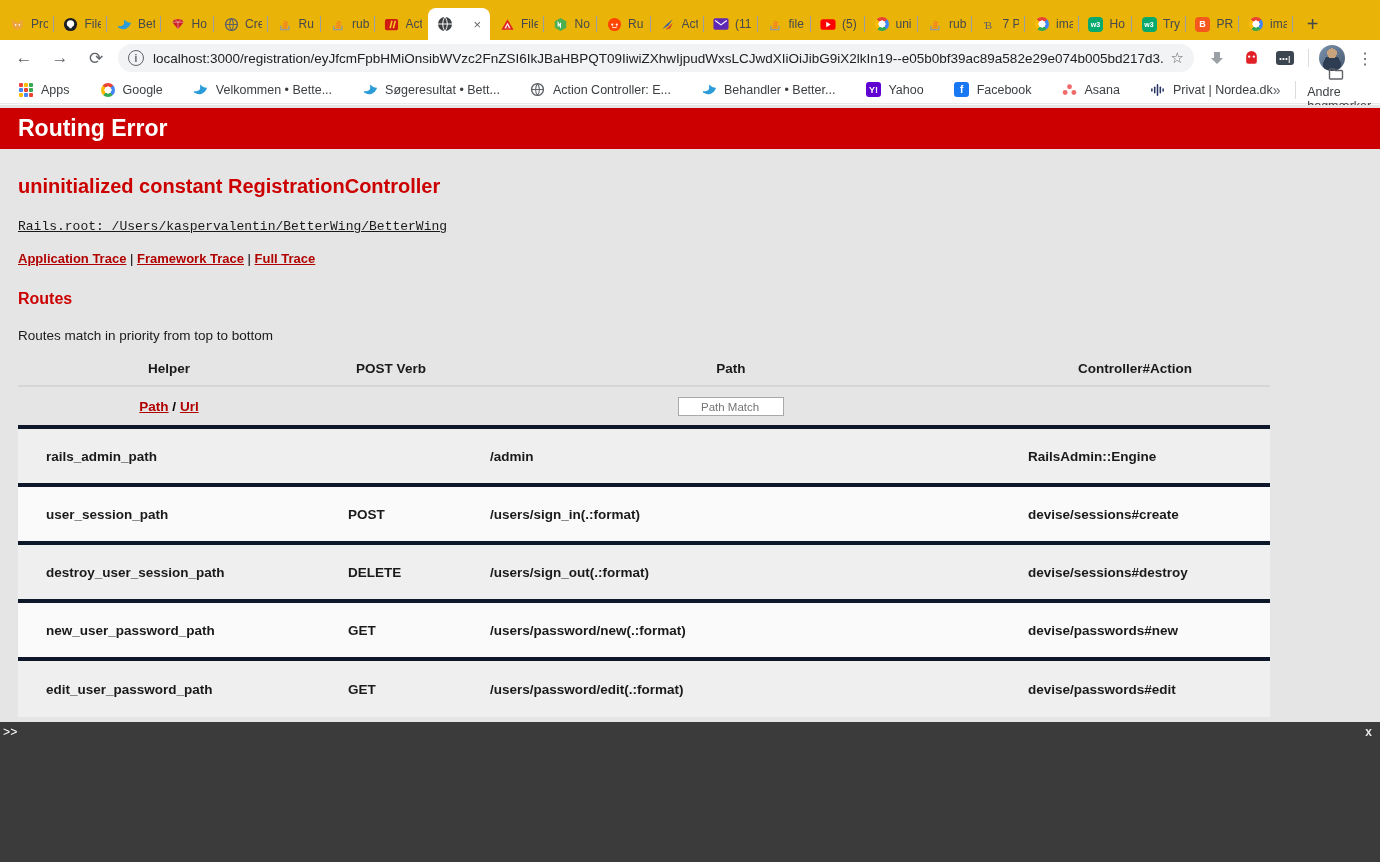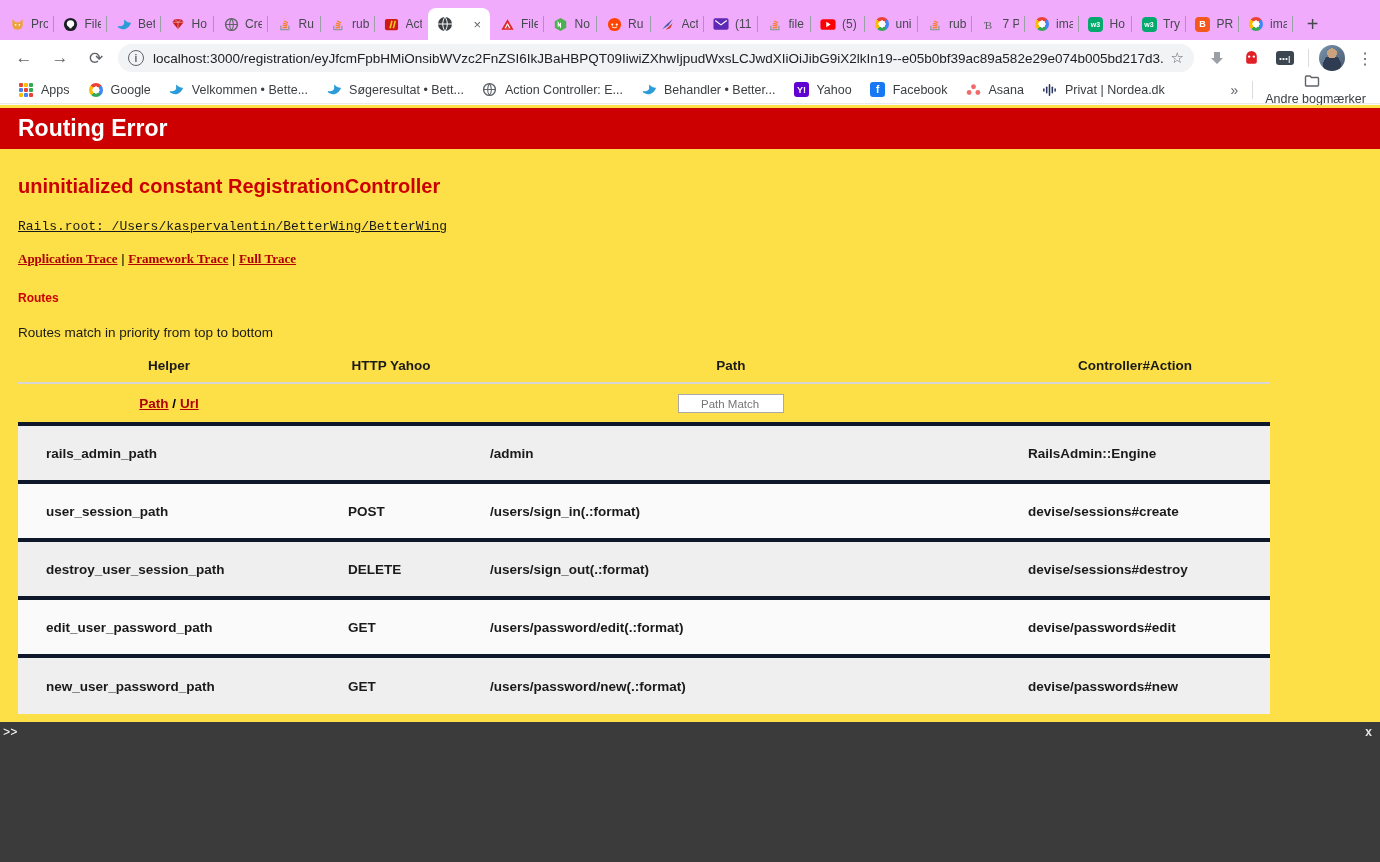--- a/index.html
+++ b/index.html
@@ -1,20 +1,20 @@
 <!DOCTYPE html>
 <html><head>
 <meta charset="utf-8">
 <style>
   * { margin:0; padding:0; box-sizing:border-box; }
   html,body { width:1380px; height:862px; overflow:hidden; }
   body { font-family:"Liberation Sans", sans-serif; background:#fafafa; position:relative; }
 
   
-  .tabstrip { position:absolute; left:0; top:0; width:1380px; height:40px; background:#f0abfc; display:flex; align-items:flex-end; }
+  .tabstrip { position:absolute; left:0; top:0; width:1380px; height:40px; background:#eab308; display:flex; align-items:flex-end; }
   .tab { height:32px; display:flex; align-items:center; padding:0 6px 0 9px; font-size:12px; color:#45494d; position:relative; cursor:pointer; }
   .tab.inactive { width:53.5px; }
   .tab.inactive:not(.nodiv)::after { content:""; position:absolute; right:0; top:8px; height:16px; width:1px; background:#9aa0a6; }
   .tab.active { width:62px; background:#fff; border-radius:8px 8px 0 0; }
   .tab .favicon { width:16px; height:16px; flex:0 0 16px; display:inline-flex; align-items:center; justify-content:center; }
   .tab .tlabel { margin-left:6px; white-space:nowrap; overflow:hidden; max-width:24px; }
   .tab .tclose { margin-left:auto; font-size:13px; color:#5f6368; padding:0 3px; }
   .newtab { width:28px; height:28px; margin:0 0 2px 6px; font-size:20px; color:#45494d; display:flex; align-items:center; justify-content:center; border-radius:50%; cursor:pointer; }
 
   
@@ -36,27 +36,27 @@
   .bookmarks { position:absolute; left:0; top:76px; width:1380px; height:28px; background:#fff; display:flex; align-items:center; border-bottom:1px solid #e8eaed; }
   .bm { display:flex; align-items:center; margin-left:18px; font-size:12.5px; color:#3c4043; white-space:nowrap; cursor:pointer; }
   .bm .bicon { width:16px; height:16px; margin-right:7px; display:inline-flex; align-items:center; justify-content:center; }
   .bm-right { margin-left:auto; display:flex; align-items:center; }
   .bm-overflow { color:#5f6368; font-size:14px; margin-right:14px; cursor:pointer; }
   .bm-rdivider { width:1px; height:18px; background:#dadce0; margin-right:12px; }
   .bm-other { display:flex; align-items:center; font-size:12.5px; color:#3c4043; margin-right:14px; cursor:pointer;flex-direction:column; }
   .bm-other .bicon { margin-right:7px; }
 
   
-  .content { position:absolute; left:0; top:105px; width:1380px; height:617px; background:#fde047; overflow:hidden; }
+  .content { position:absolute; left:0; top:105px; width:1380px; height:617px; background:#e5e5e5; overflow:hidden; }
   .banner { margin-top:3px; width:1380px; height:41px; background:#cc0000; color:#fff; font-size:23px; font-weight:bold; line-height:41px; padding-left:18px; }
   .err-h2 { color:#cc0000; font-size:20px; font-weight:bold; margin:26px 0 0 18px; }
   .rails-root { font-family:"Liberation Mono", monospace; font-size:13px; color:#1a1a1a; margin:21px 0 0 18px;text-decoration:underline; }
   .traces { margin:17px 0 0 18px; font-size:13px; color:#000; }
-  .traces a { color:#b00000; font-weight:bold; text-decoration:underline; cursor:pointer;font-family:Liberation Serif, serif; }
-  .routes-h2 { color:#cc0000; font-size:12px; font-weight:bold; margin:24px 8px 0 18px; }
+  .traces a { color:#b00000; font-weight:bold; text-decoration:underline; cursor:pointer; }
+  .routes-h2 { color:#cc0000; font-size:16px; font-weight:bold; margin:24px 8px 0 18px; }
   .routes-note { font-size:13.5px; color:#1a1a1a; margin:20px 0 0 18px; }
 
   table.routes { border-collapse:collapse; table-layout:fixed; width:1252px; margin:14px 0 0 18px; font-size:13.5px; color:#1a1a1a; }
   table.routes col.c1{width:302px} table.routes col.c2{width:142px} table.routes col.c3{width:538px} table.routes col.c4{width:270px}
   table.routes thead tr.hdr th { font-weight:bold; text-align:center; padding:4px 0 9px 0; border-bottom:2px solid #d6d6d6; }
   table.routes thead tr.filter th { font-weight:bold; text-align:center; padding:10px 0 9px 0; }
   tr.filter a { color:#b00000; text-decoration:underline; cursor:pointer; }
   tr.filter .sep { color:#000; font-weight:bold; }
   tr.filter input { width:106px; height:19px; border:1px solid #a9a9a9; font-size:11.5px; padding:1px 22px; color:#202124; background:#fff; font-family:"Liberation Sans",sans-serif; }
   tr.filter input::placeholder { color:#757575; }
@@ -327,21 +327,21 @@
   </span>
   <span class="extbtn">
     <span class="sq" style="background:#3c4650; width:18px; height:14px; border-radius:3px; font-size:7px; letter-spacing:0.5px;">•••|</span>
   </span>
   <span class="tool-divider"></span>
   <span class="avatar"></span>
   <span class="kebab">⋮</span>
 </div>
 
 <div class="bookmarks">
-  <span id="bookmark-items" style="display:flex;align-items:flex-end;">
+  <span id="bookmark-items" style="display:flex;align-items:flex-end;gap:12px;">
       <span class="bm">
         <span class="bicon">
           <span class="dots9">
             <i style="background:#ea4335"></i>
             <i style="background:#fbbc05"></i>
             <i style="background:#34a853"></i>
             <i style="background:#4285f4"></i>
             <i style="background:#ea4335"></i>
             <i style="background:#34a853"></i>
             <i style="background:#fbbc05"></i>
@@ -460,21 +460,21 @@
   <table class="routes">
     <colgroup>
         <col class="c1">
         <col class="c2">
         <col class="c3">
         <col class="c4">
       </colgroup>
     <thead>
       <tr class="hdr">
         <th>Helper</th>
-        <th>HTTP Yahoo</th>
+        <th>POST Verb</th>
         <th>Path</th>
         <th>Controller#Action</th>
       </tr>
       <tr class="filter">
         <th>
           <a>Path</a>
           <span class="sep">/</span>
           <a>Url</a>
         </th>
         <th></th>
@@ -495,31 +495,31 @@
           <td>/users/sign_in(.:format)</td>
           <td>devise/sessions#create</td>
         </tr>
         <tr>
           <td>destroy_user_session_path</td>
           <td>DELETE</td>
           <td>/users/sign_out(.:format)</td>
           <td>devise/sessions#destroy</td>
         </tr>
         <tr>
+          <td>new_user_password_path</td>
+          <td>GET</td>
+          <td>/users/password/new(.:format)</td>
+          <td>devise/passwords#new</td>
+        </tr>
+        <tr>
           <td>edit_user_password_path</td>
           <td>GET</td>
           <td>/users/password/edit(.:format)</td>
           <td>devise/passwords#edit</td>
         </tr>
-        <tr>
-          <td>new_user_password_path</td>
-          <td>GET</td>
-          <td>/users/password/new(.:format)</td>
-          <td>devise/passwords#new</td>
-        </tr>
       </tbody>
   </table>
 </div>
 
 <div class="console">
   <span class="prompt">&gt;&gt;</span>
   <span class="cclose">x</span>
 </div>
 
 </body></html>

